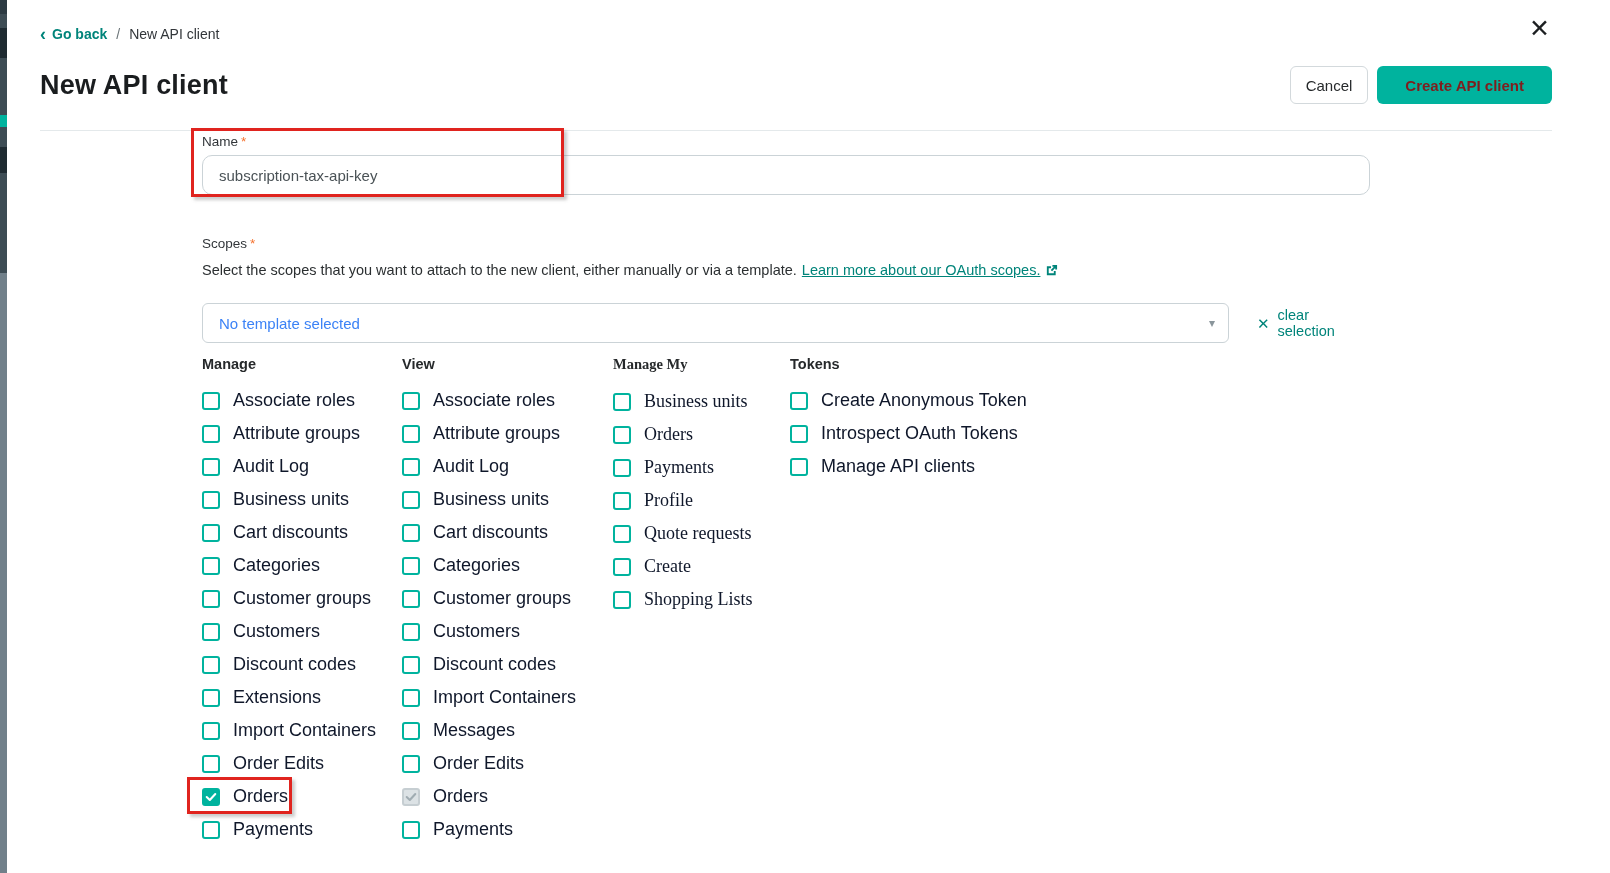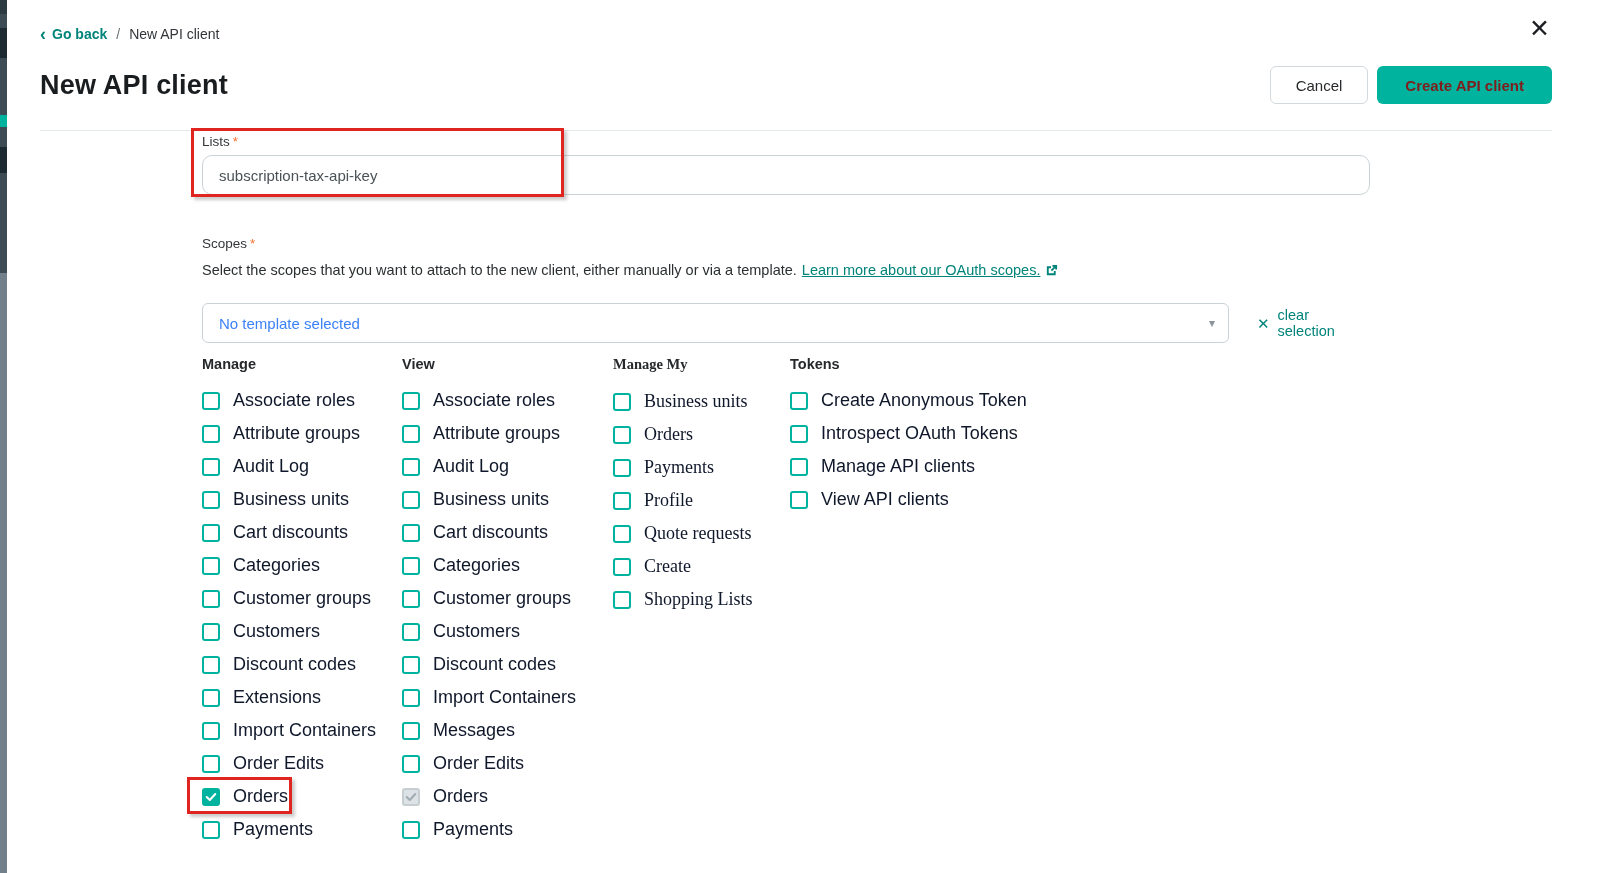--- a/index.html
+++ b/index.html
@@ -28,21 +28,21 @@
   .crumb-sep { color:#6b7478; }
   .crumb-current { color:#32363a; }
 
   .close-btn { position:absolute; right:60px; top:16px; font-size:25px; color:#1c1f21; cursor:pointer; line-height:1; }
 
   
   .title-row { position:absolute; left:33px; top:66px; right:58px; display:flex; align-items:center; justify-content:space-between; }
   .page-title { font-size:27px; font-weight:bold; color:#1a1d1f; letter-spacing:0.2px; }
   .btn-group { display:flex; gap:9px; }
   .btn { height:38px; border-radius:6px; font-size:15px; display:flex; align-items:center; justify-content:center; cursor:pointer; box-sizing:border-box; font-family:"Liberation Sans", sans-serif; }
-  .btn-cancel { background:#fff; border:1px solid #d3d9dc; color:#26292b; padding:0 25px; }
+  .btn-cancel { background:#fff; border:1px solid #d3d9dc; color:#26292b; padding:0 15px; }
   .btn-primary { background:var(--accent); border:none; color:#7f1d1d; padding:0 28px; font-weight:bold; }
 
   .divider { position:absolute; left:33px; right:58px; top:130px; height:1px; background:#e4e9eb; }
 
   
   .form { position:absolute; left:195px; top:134px; width:1168px; }
   .field-label { display:flex; gap:3px; font-size:13.5px; color:#32363a; }
   .req { color:var(--required); }
   .name-group { position:relative; }
   .name-input {
@@ -121,21 +121,21 @@
     </div>
   </div>
 
   <div class="divider"></div>
 
   <div class="form">
 
     <div class="name-group">
       <div class="annotation name-annotation"></div>
       <div class="field-label">
-        <span>Lists</span>
+        <span>Name</span>
           <span class="req">*</span>
       </div>
       <input class="name-input" type="text" value="subscription-tax-api-key" style="">
     </div>
 
     <div class="field-label scopes-label">
       <span>Scopes</span>
         <span class="req">*</span>
     </div>
 
@@ -327,21 +327,17 @@
             <span class="cb-label">Create Anonymous Token</span>
           </div>
           <div class="scope-item">
             <span class="cb"></span>
             <span class="cb-label">Introspect OAuth Tokens</span>
           </div>
           <div class="scope-item">
             <span class="cb"></span>
             <span class="cb-label">Manage API clients</span>
           </div>
-          <div class="scope-item">
-            <span class="cb"></span>
-            <span class="cb-label">View API clients</span>
-          </div>
         </div>
       </div>
 
   </div>
 </div>
 
 </body></html>

